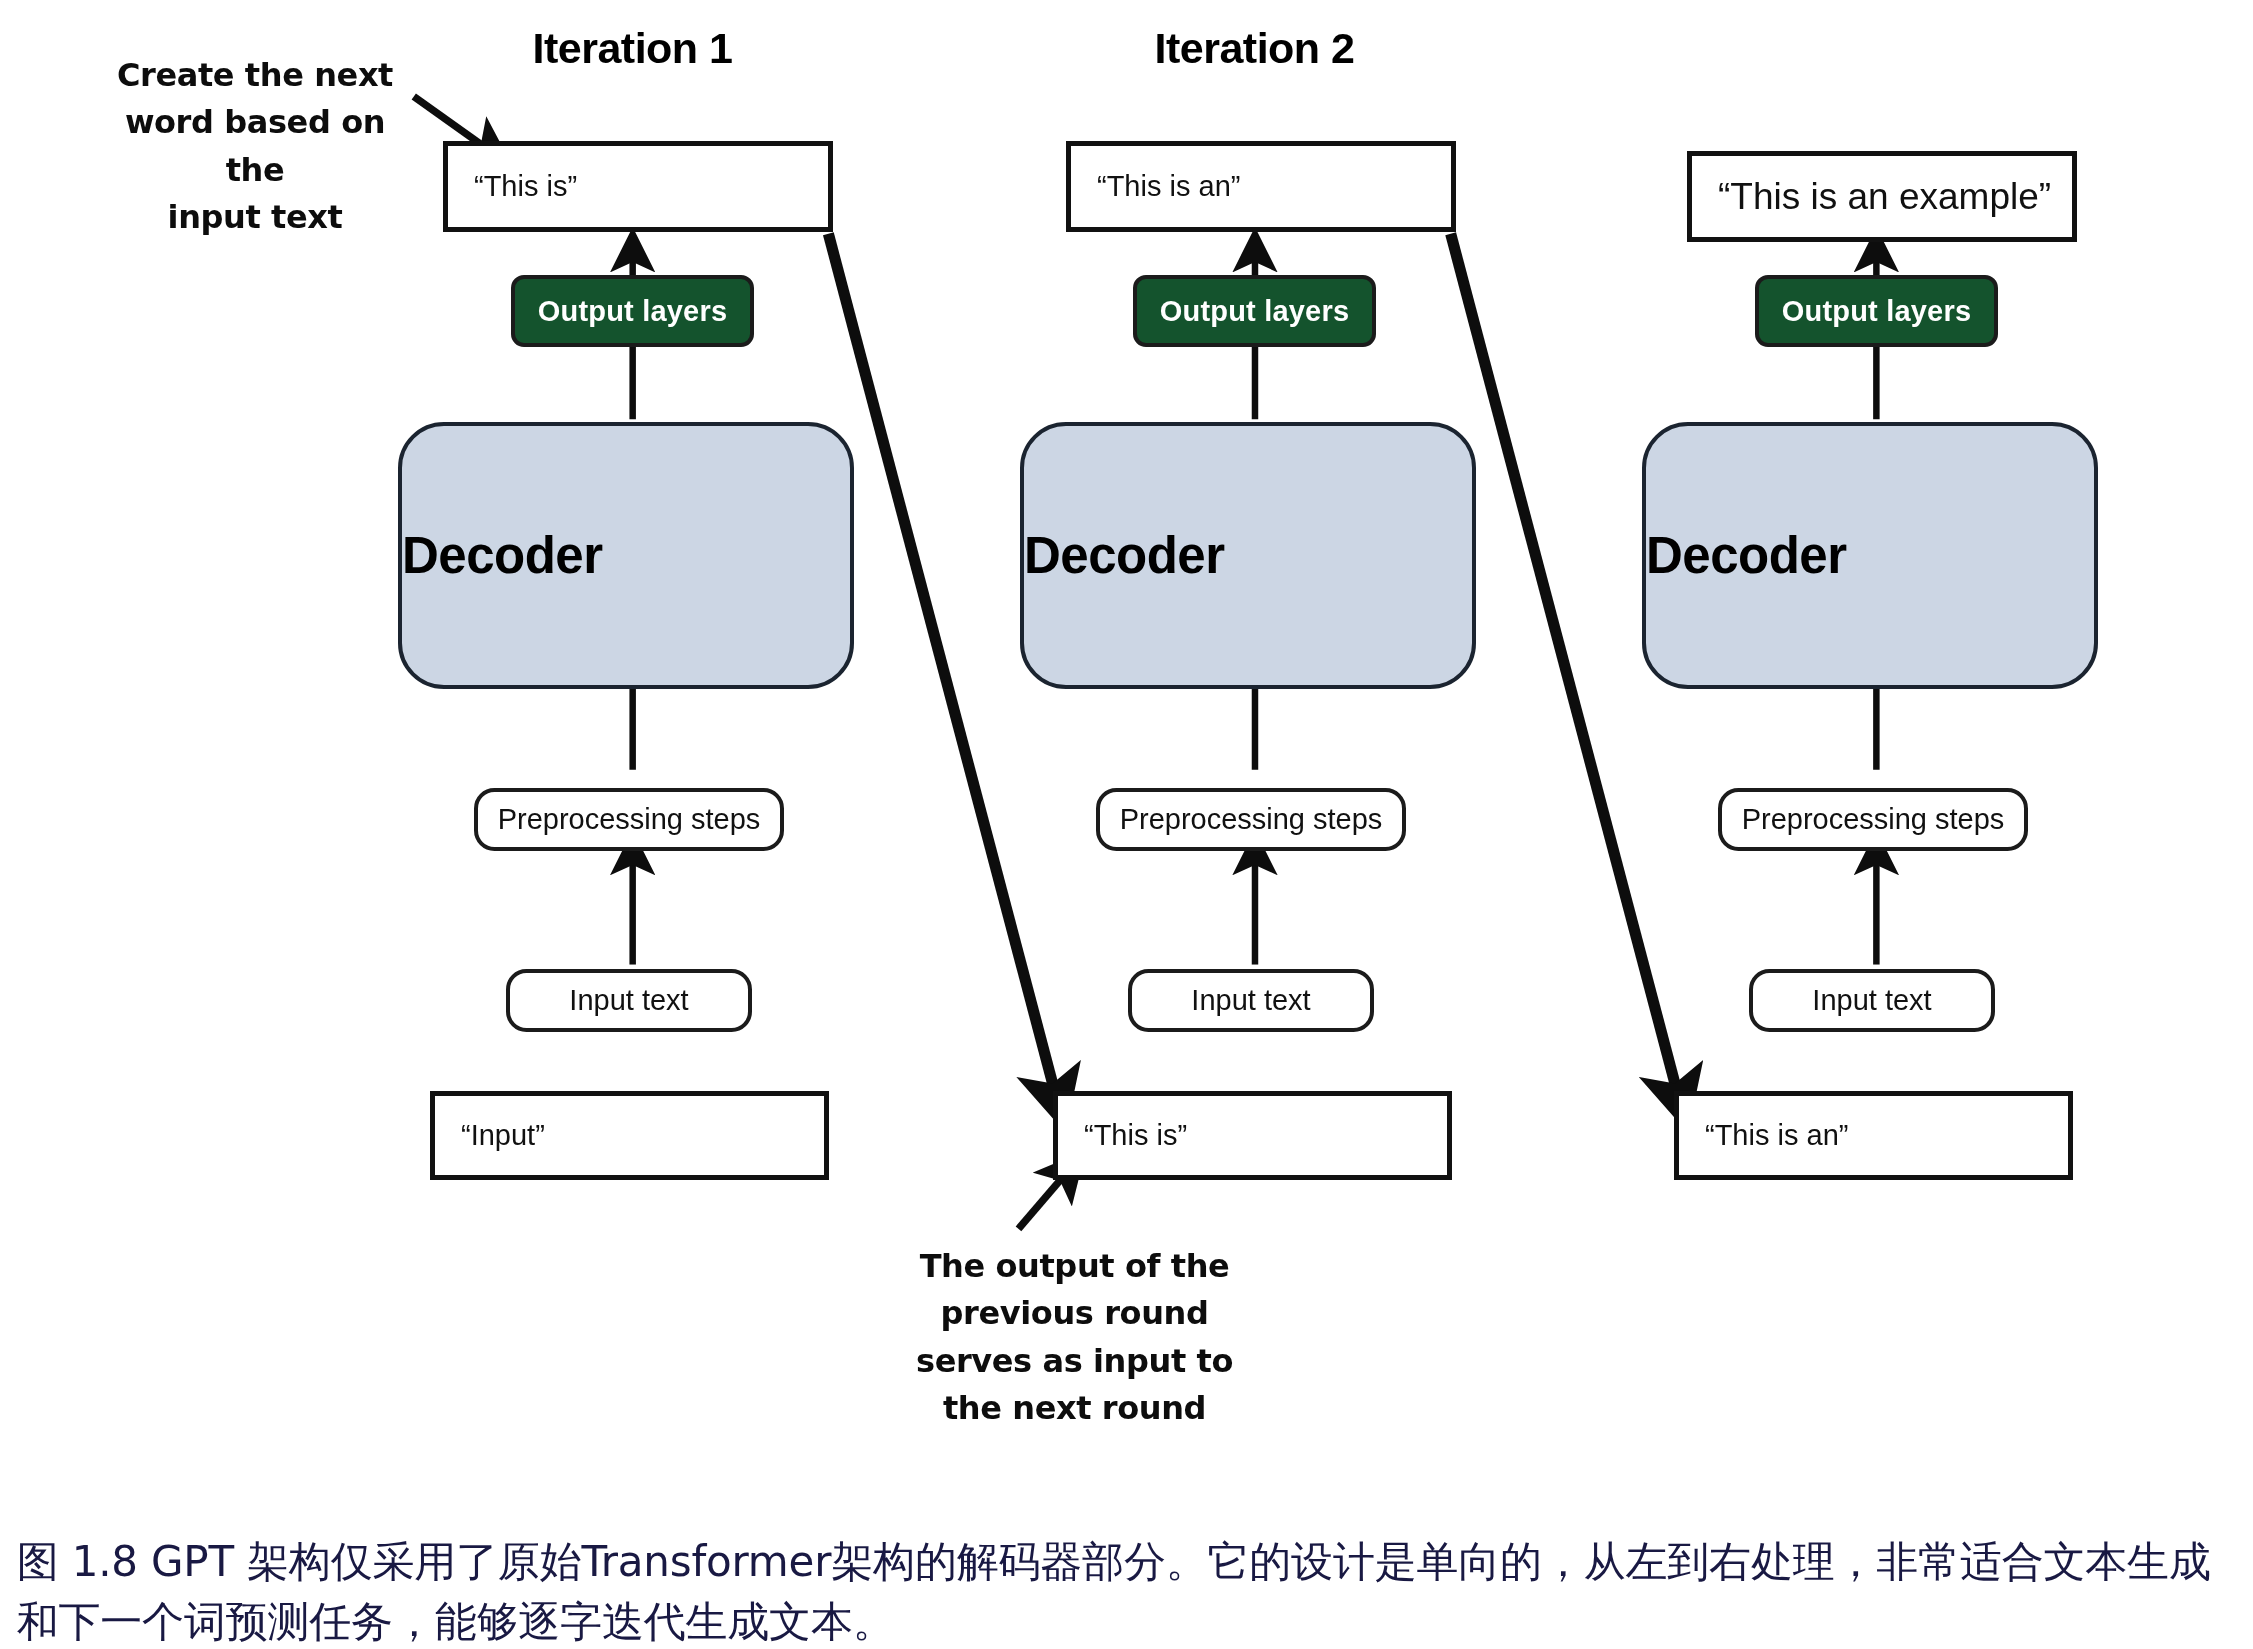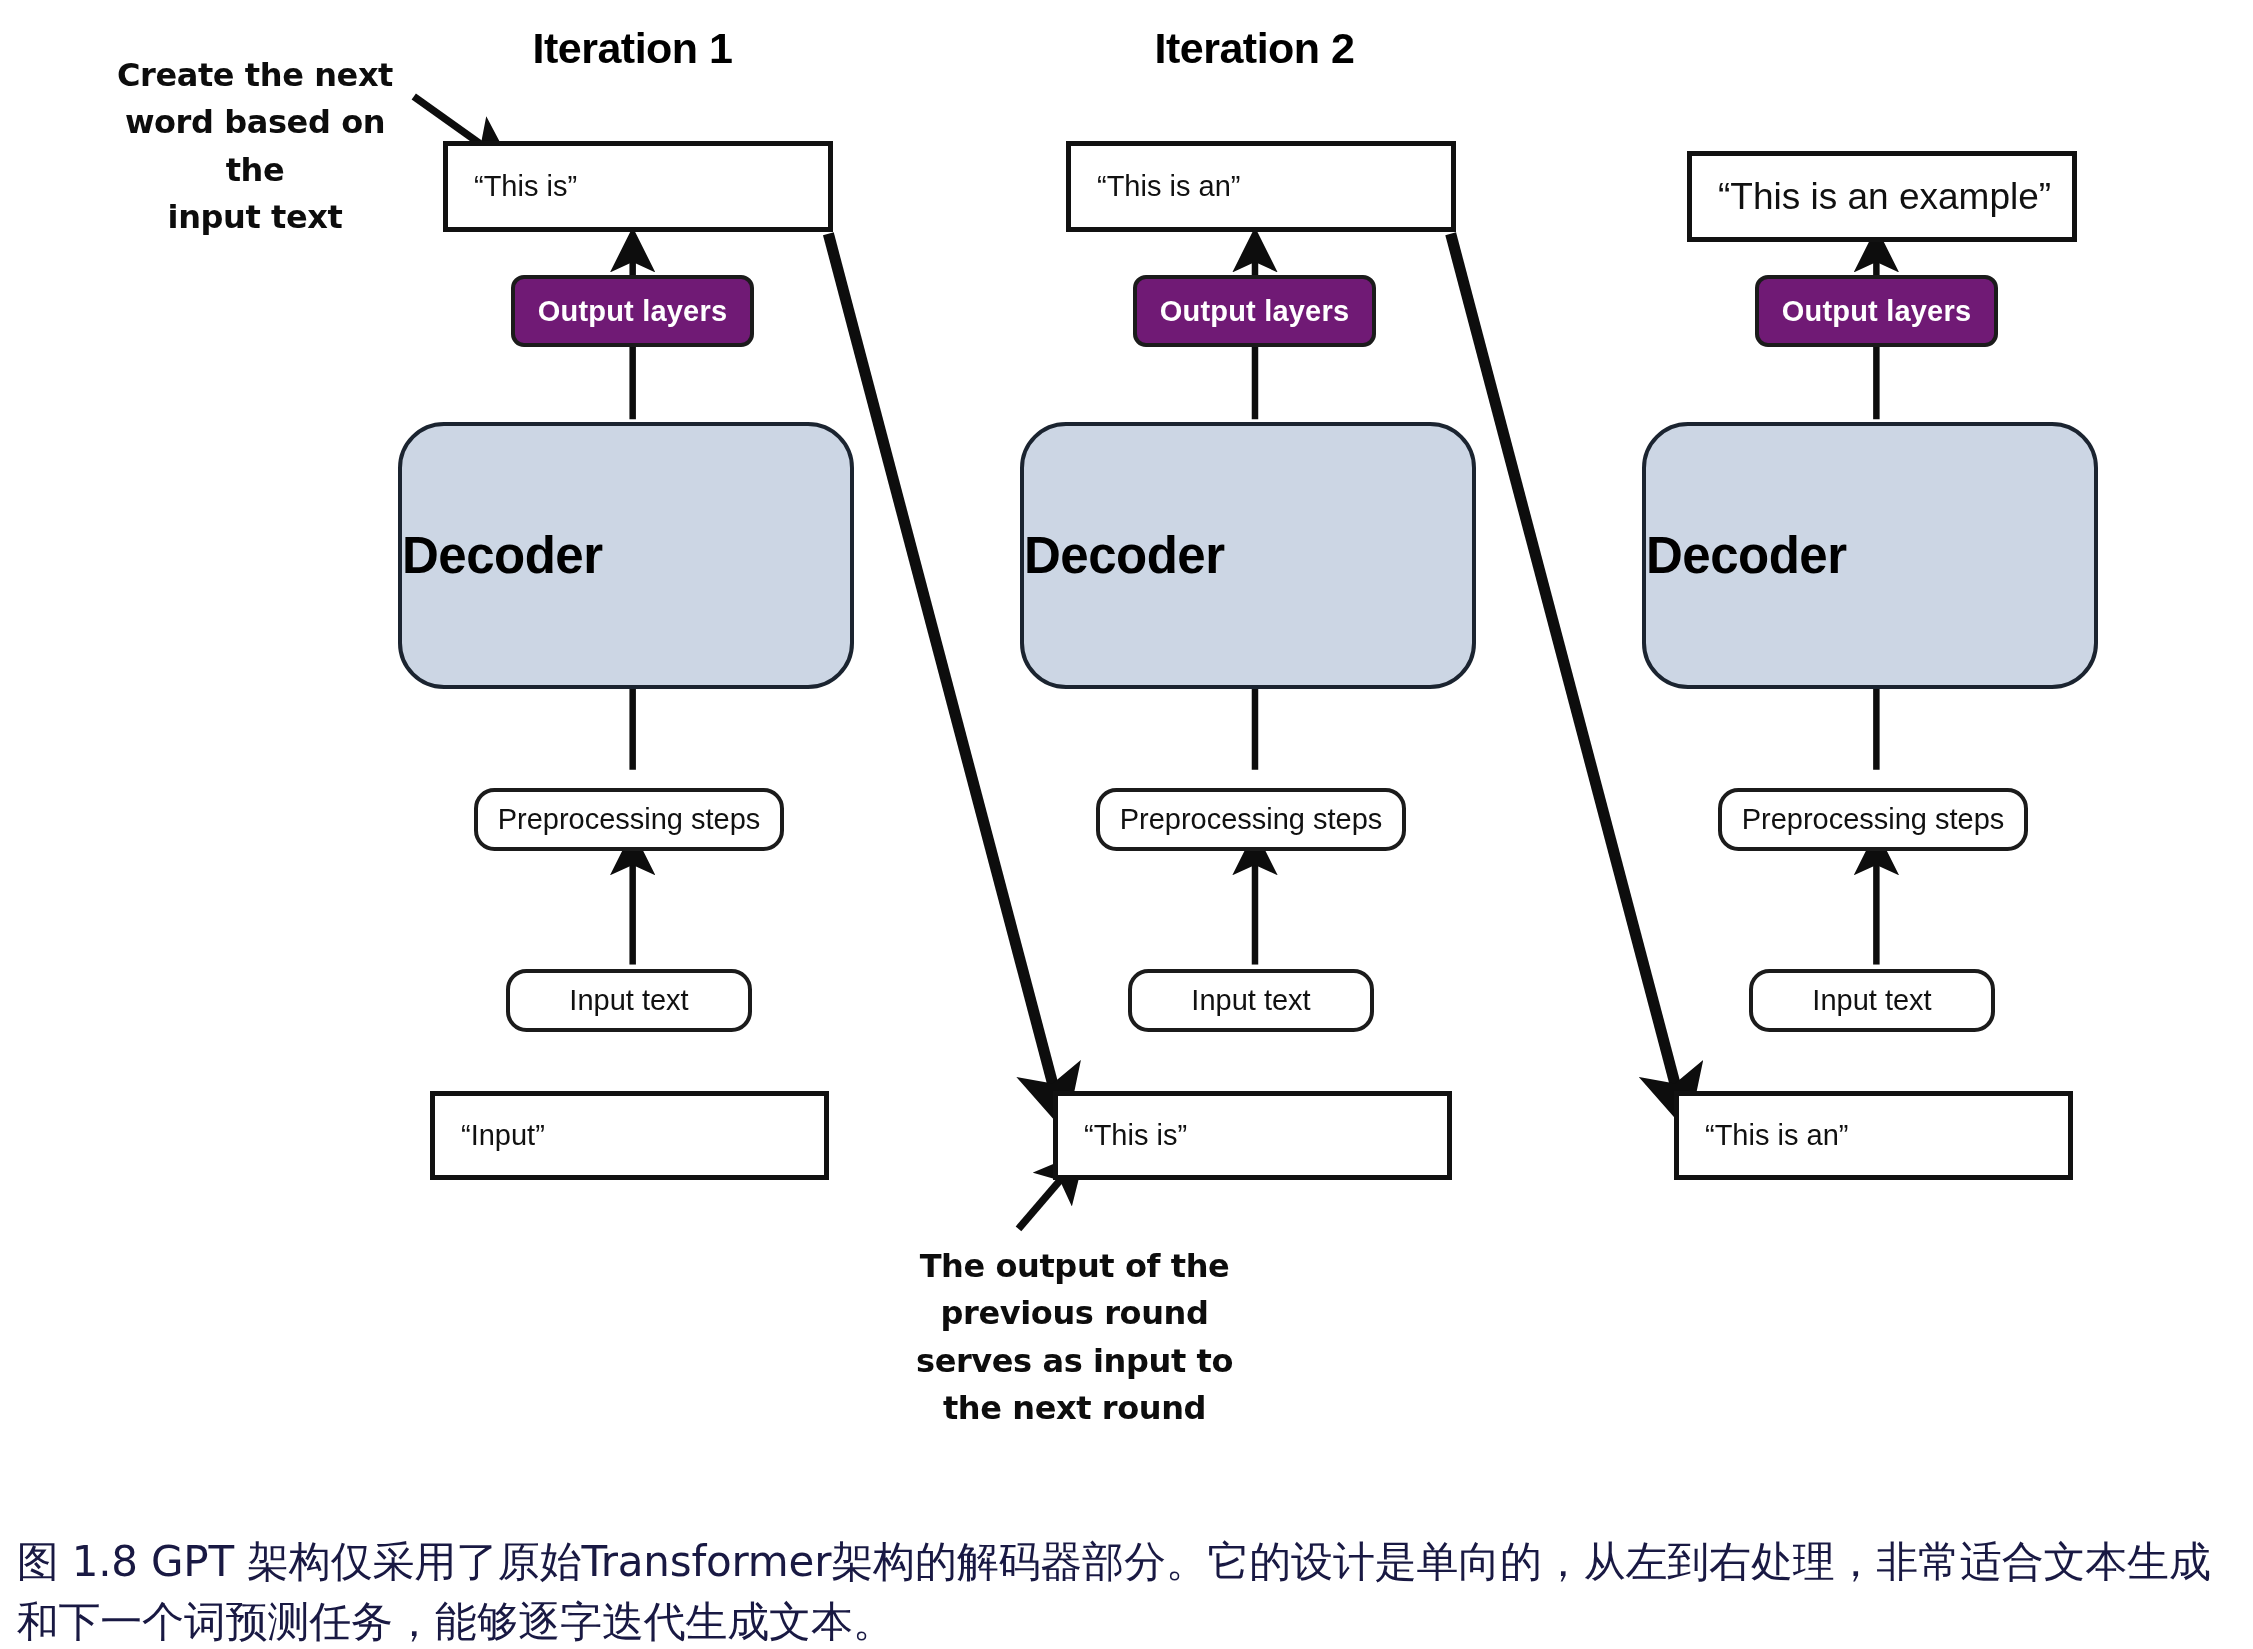--- a/index.html
+++ b/index.html
@@ -48,21 +48,21 @@
     font-family: "Liberation Sans", sans-serif;
     font-size: 29px;
     color: #111111;
     white-space: nowrap;
     line-height: 1;
   }
 
   
   .output-layers {
     box-sizing: border-box;
-    background: #701a75;
+    background: #14532d;
     border: 4.6px solid #1b1b1b;
     border-radius: 13px;
     display: flex;
     align-items: center;
     justify-content: center;
   }
   .output-layers span {
     font-family: "Liberation Sans", sans-serif;
     font-weight: bold;
     font-size: 29px;

